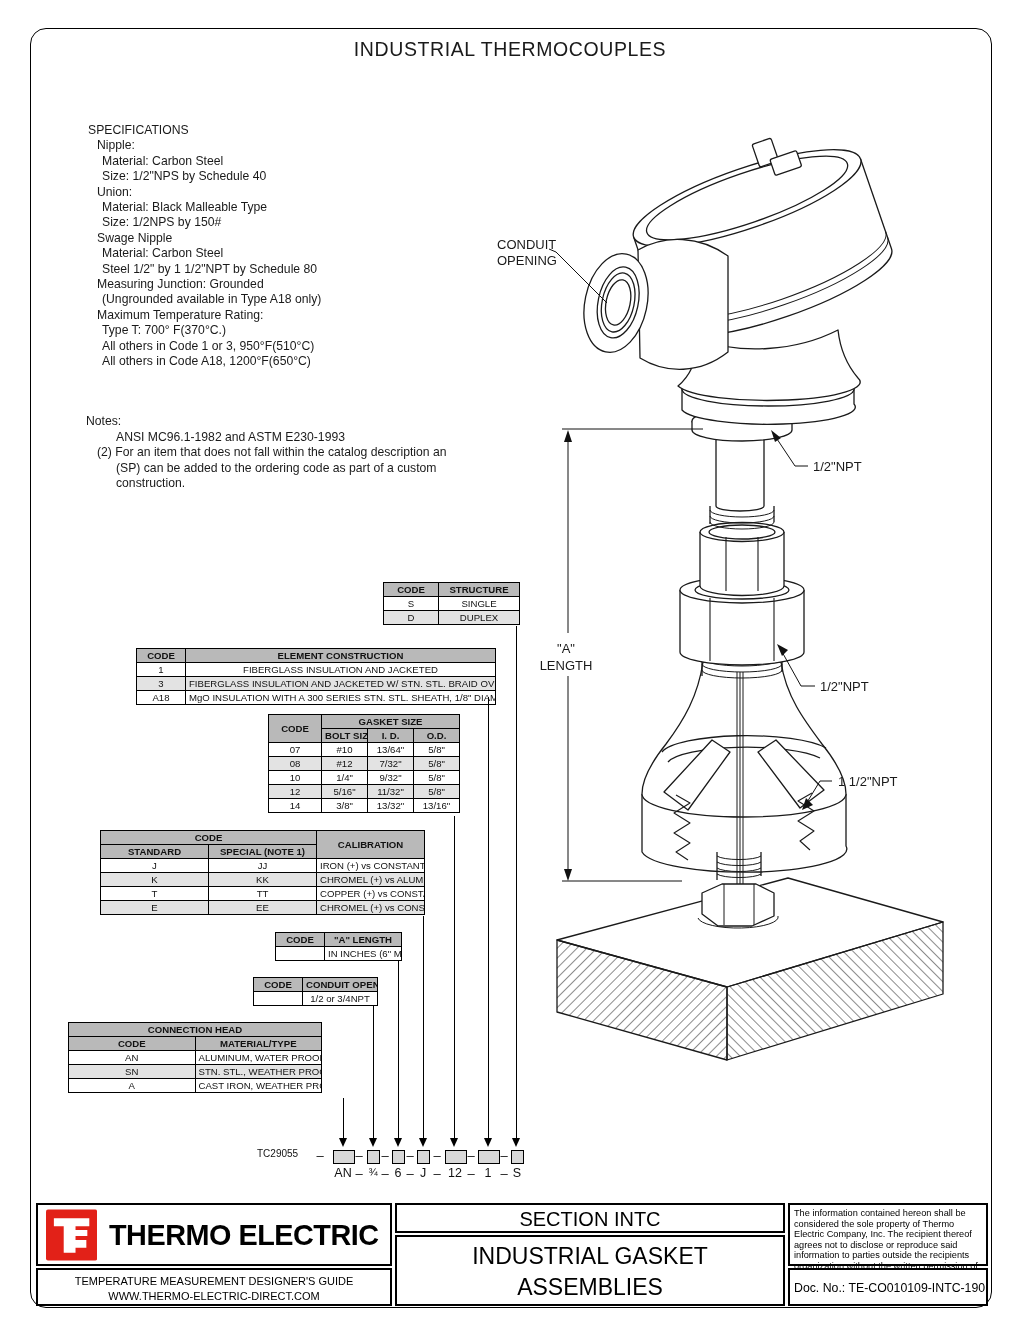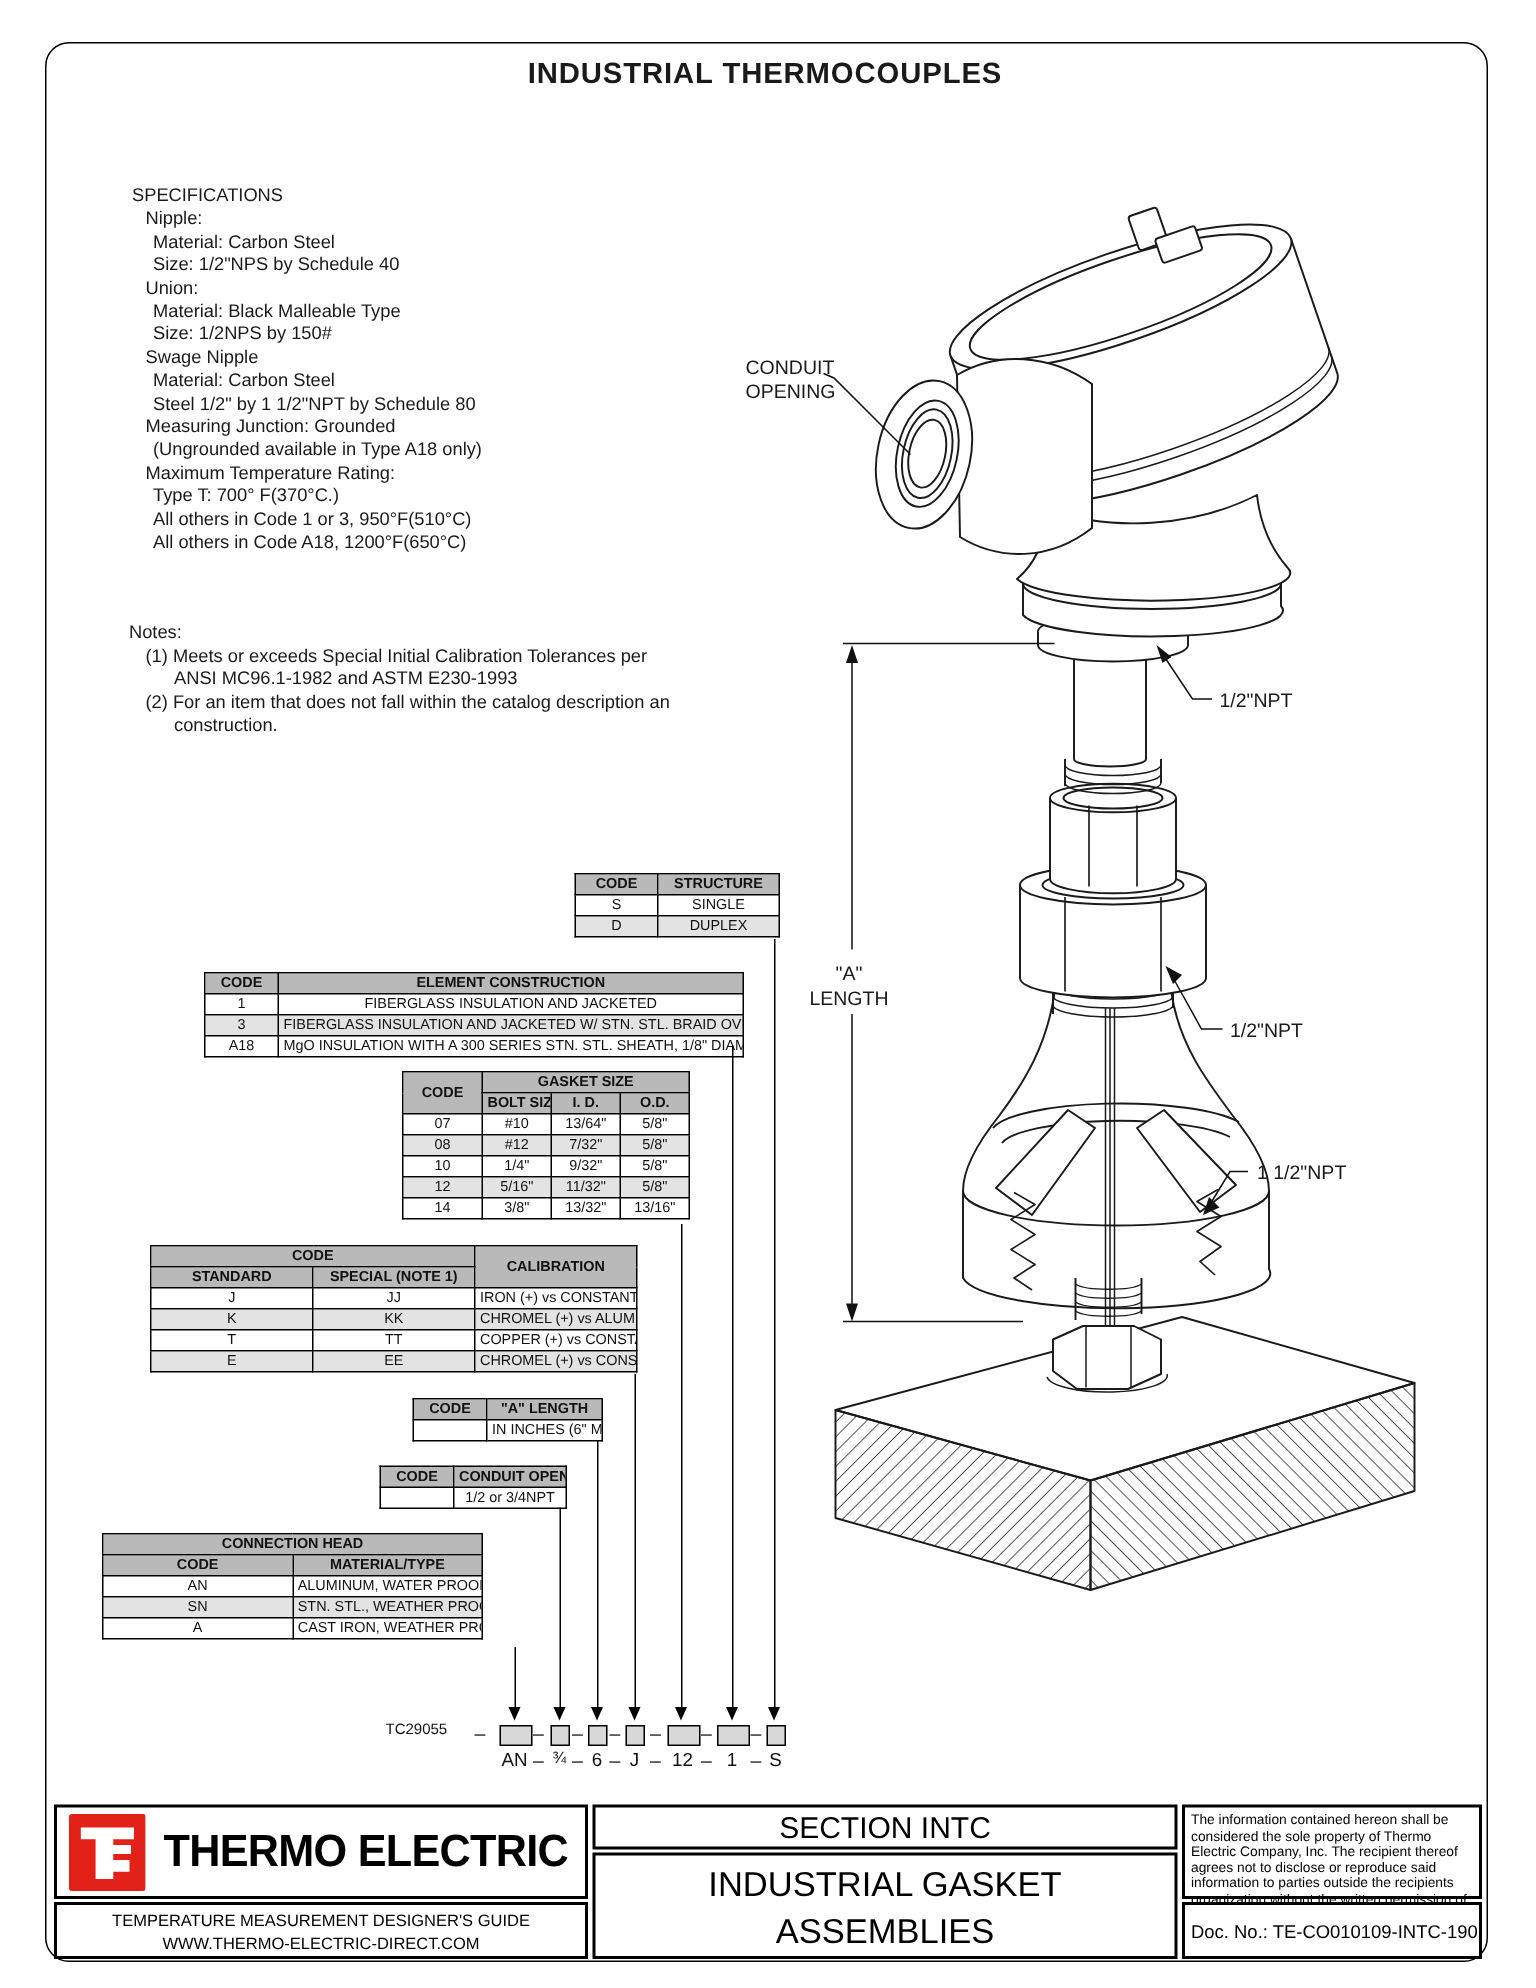--- a/index.html
+++ b/index.html
@@ -1,20 +1,20 @@
 <!DOCTYPE html>
 <html><head>
 <meta charset="utf-8">
 <style>
   html,body{margin:0;padding:0;background:#fff;}
   .page{position:relative;width:1024px;height:1325px;background:#fff;
         font-family:"Liberation Sans","DejaVu Sans",sans-serif;color:#111;overflow:hidden;}
   .abs{position:absolute;}
   .outer-border{left:30px;top:28px;width:960px;height:1278px;border:1.6px solid #000;border-radius:16px;}
-  .doc-title{left:30px;top:38px;width:960px;text-align:center;font-size:19.5px;letter-spacing:.6px;color:#1a1a1a;font-weight:bold;}
+  .doc-title{left:30px;top:38px;width:960px;text-align:center;font-size:19.5px;letter-spacing:.6px;color:#1a1a1a;}
 
   
   .spec{left:88px;top:123px;font-size:12.2px;line-height:15.4px;color:#1a1a1a;}
   .spec .h{margin:0;}
   .s1{padding-left:9px;}
   .s2{padding-left:14px;}
   .notes{left:86px;top:414px;font-size:12.2px;line-height:15.6px;color:#1a1a1a;}
   .n0{padding-left:11px;}
   .n1{padding-left:30px;}
 
@@ -179,23 +179,23 @@
     <div class="s1">Measuring Junction: Grounded</div>
     <div class="s2">(Ungrounded available in Type A18 only)</div>
     <div class="s1">Maximum Temperature Rating:</div>
     <div class="s2">Type T: 700° F(370°C.)</div>
     <div class="s2">All others in Code 1 or 3, 950°F(510°C)</div>
     <div class="s2">All others in Code A18, 1200°F(650°C)</div>
   </div>
 
   <div class="abs notes">
     <div>Notes:</div>
-    <div class="n0">(1) Meets or exceeds Special Initial Calibration Tolerances per</div>
     <div class="n1">ANSI MC96.1-1982 and ASTM E230-1993</div>
     <div class="n0">(2) For an item that does not fall within the catalog description an</div>
+    <div class="n1">(SP) can be added to the ordering code as part of a custom</div>
     <div class="n1">construction.</div>
   </div>
 
   <table class="doc rows15" style="left:383px;top:582px;width:137px;">
     <tbody>
         <tr>
           <th style="width:48px;">CODE</th>
         <th>STRUCTURE</th>
         </tr>
     <tr>

